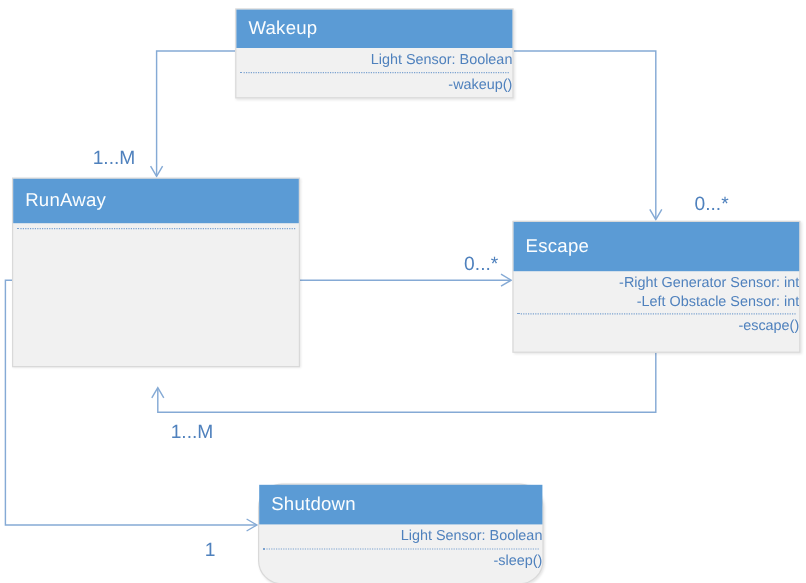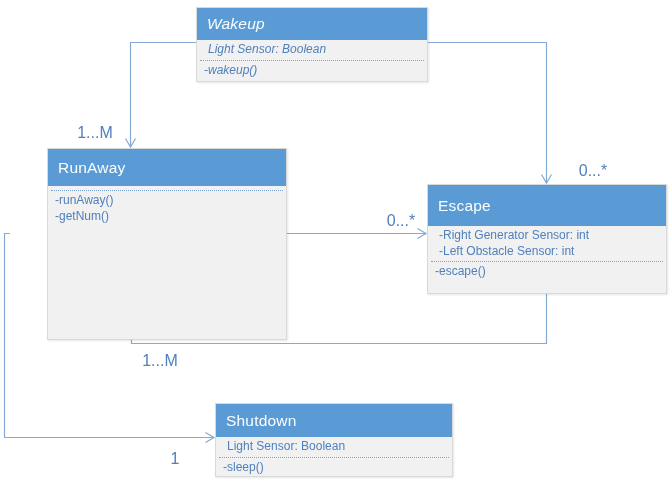--- a/index.html
+++ b/index.html
@@ -51,20 +51,21 @@
   .uml-body {
     padding-top: 2px;
   }
   .uml-row {
     height: 15.5px;
     line-height: 15.5px;
     font-size: 12px;
     color: var(--body_text);
     white-space: nowrap;
     overflow: hidden;
+    text-align: right;
   }
   .uml-row.attr { padding-left: 11px; }
   .uml-row.method { padding-left: 7px; }
   .sep {
     border-top: 1.5px dotted #7ba2d0;
     margin: 2px 3px;
   }
   .mult {
     position: absolute;
     transform: translate(-50%, -50%);
@@ -99,65 +100,61 @@
       <polyline points="546.5,281 546.5,343.5 131.5,343.5 131.5,323.5"></polyline>
       <path d="M126.5,331.5 L131.5,323 L136.5,331.5"></path>
     </g>
 
     <g>
       <polyline points="10,233.5 4.5,233.5 4.5,437.5 213.5,437.5"></polyline>
       <path d="M205.5,432.5 L214,437.5 L205.5,442.5"></path>
     </g>
   </svg>
 
-  <div class="uml-class" style="left:196px; top:7px; width:232px; height:75px;font-style:italic;">
+  <div class="uml-class" style="left:196px; top:7px; width:232px; height:75px;">
     <div class="uml-header" style="height:32px">
       <span>Wakeup</span>
     </div>
     <div class="uml-body">
       <div>
           <div class="uml-row attr">Light Sensor: Boolean</div>
         </div>
       <div class="sep"></div>
       <div>
           <div class="uml-row method">-wakeup()</div>
         </div>
     </div>
   </div>
 
-  <div class="uml-class" style="left:10px; top:148px; width:240px; height:192px;margin-left:37px;">
+  <div class="uml-class" style="left:10px; top:148px; width:240px; height:158px;">
     <div class="uml-header" style="height:37px">
       <span>RunAway</span>
     </div>
     <div class="uml-body">
       <div class="sep"></div>
-      <div>
-          <div class="uml-row method">-runAway()</div>
-          <div class="uml-row method">-getNum()</div>
-        </div>
     </div>
   </div>
 
   <div class="uml-class" style="left:427px; top:184px; width:240px; height:110px;">
     <div class="uml-header" style="height:41px">
       <span>Escape</span>
     </div>
     <div class="uml-body">
       <div>
           <div class="uml-row attr">-Right Generator Sensor: int</div>
           <div class="uml-row attr">-Left Obstacle Sensor: int</div>
         </div>
       <div class="sep"></div>
       <div>
           <div class="uml-row method">-escape()</div>
         </div>
     </div>
   </div>
 
-  <div class="uml-class" style="left:215px; top:403px; width:238px; height:74px;">
+  <div class="uml-class" style="left:215px; top:403px; width:238px; height:84px;border-radius:20px;">
     <div class="uml-header" style="height:33px">
       <span>Shutdown</span>
     </div>
     <div class="uml-body">
       <div>
           <div class="uml-row attr">Light Sensor: Boolean</div>
         </div>
       <div class="sep"></div>
       <div>
           <div class="uml-row method">-sleep()</div>

